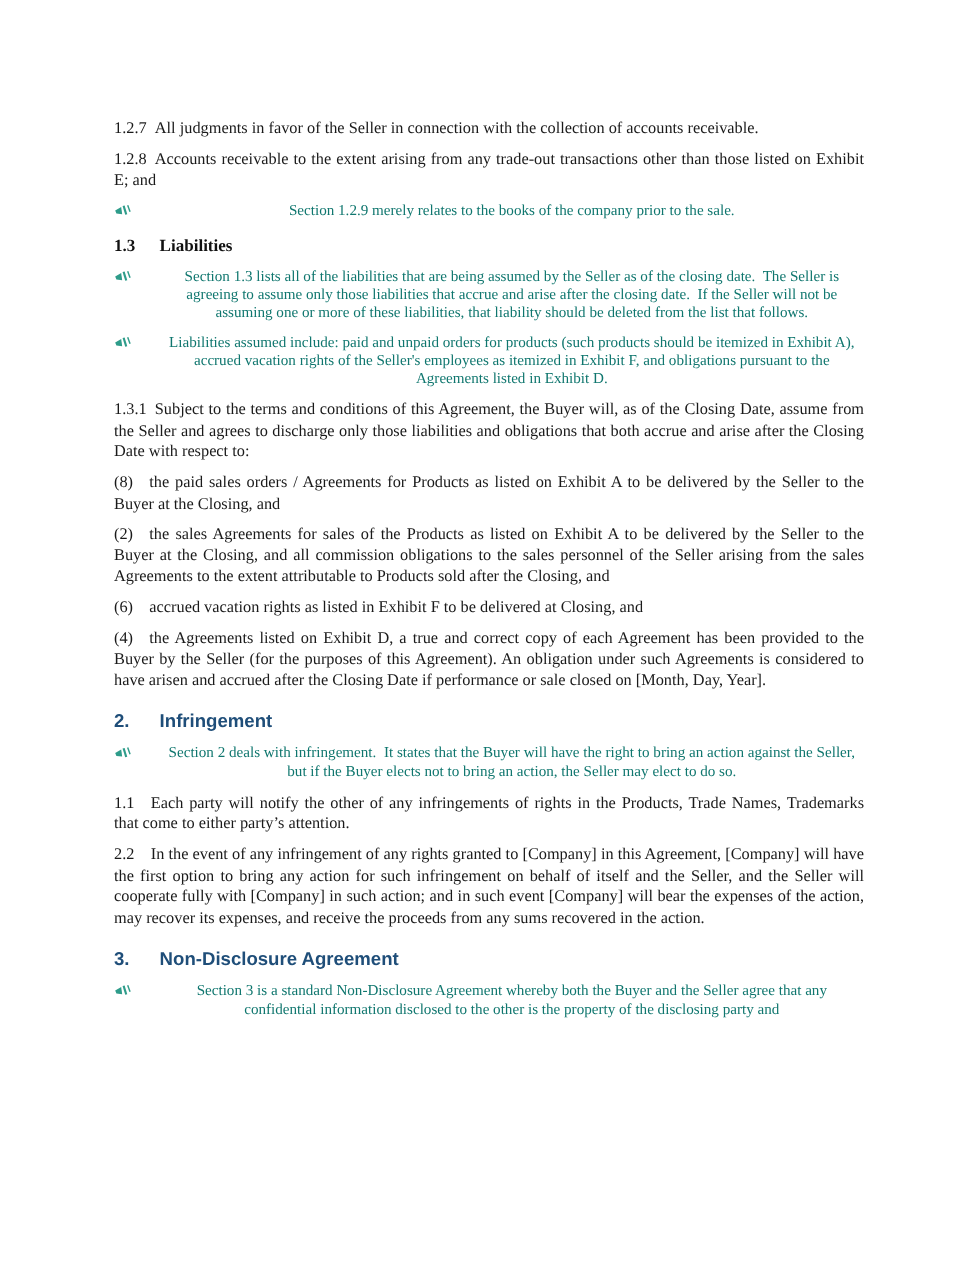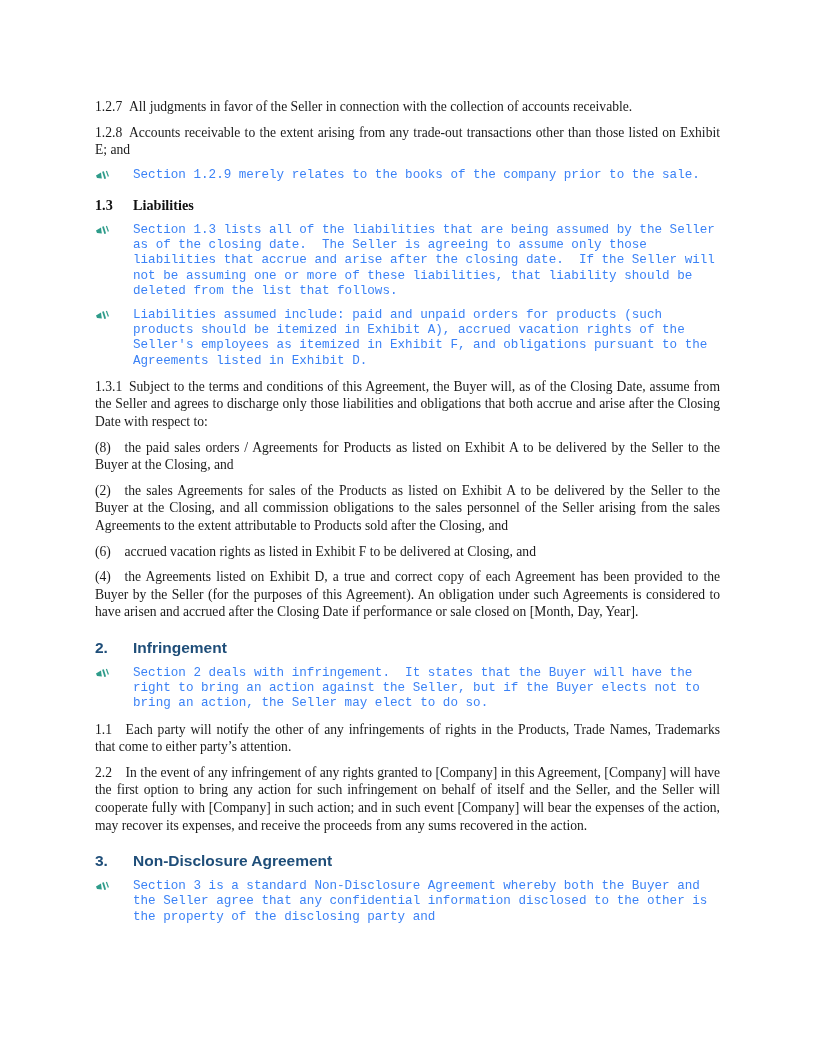--- a/index.html
+++ b/index.html
@@ -30,25 +30,25 @@
     display: flex;
     align-items: flex-start;
     margin: 9px 0;
   }
   .note-gutter {
     flex: 0 0 38px;
     padding-top: 2px;
   }
   .note-text {
     flex: 1 1 auto;
-    font-family: Liberation Mono, monospace;
+    font-family: Liberation Serif, serif;
     font-size: 12.6px;
     line-height: 15.2px;
-    color: #3b82f6;
-    text-align: left;
+    color: #0f766e;
+    text-align: center;
   }
   .heading2 {
     display: flex;
     margin: 13px 0 2px 0;
     font-family: Liberation Serif, serif;
     font-weight: bold;
     font-size: 14.2px;
     line-height: 18px;
     color: #111111;
   }

